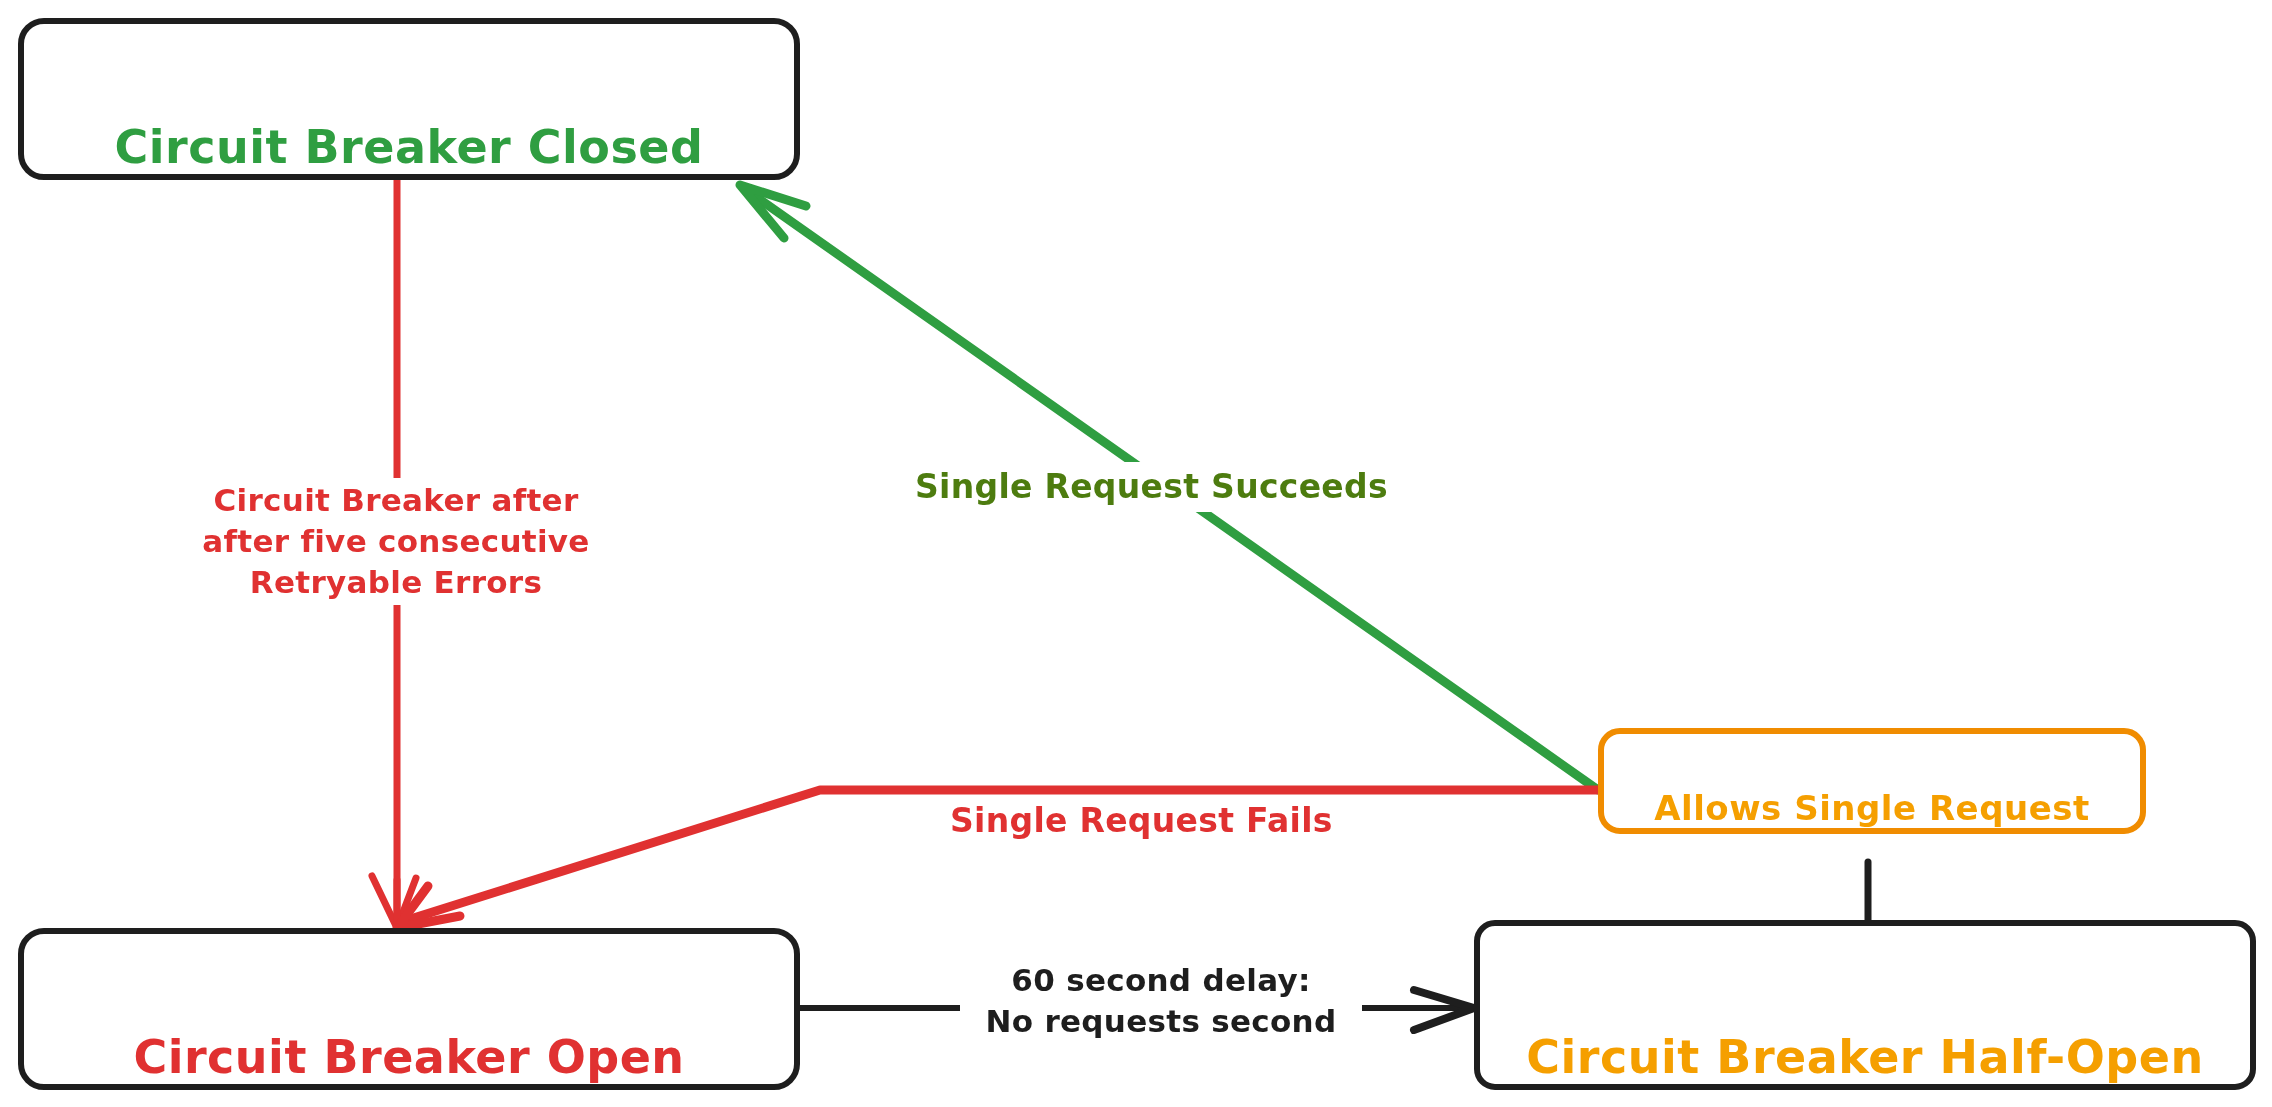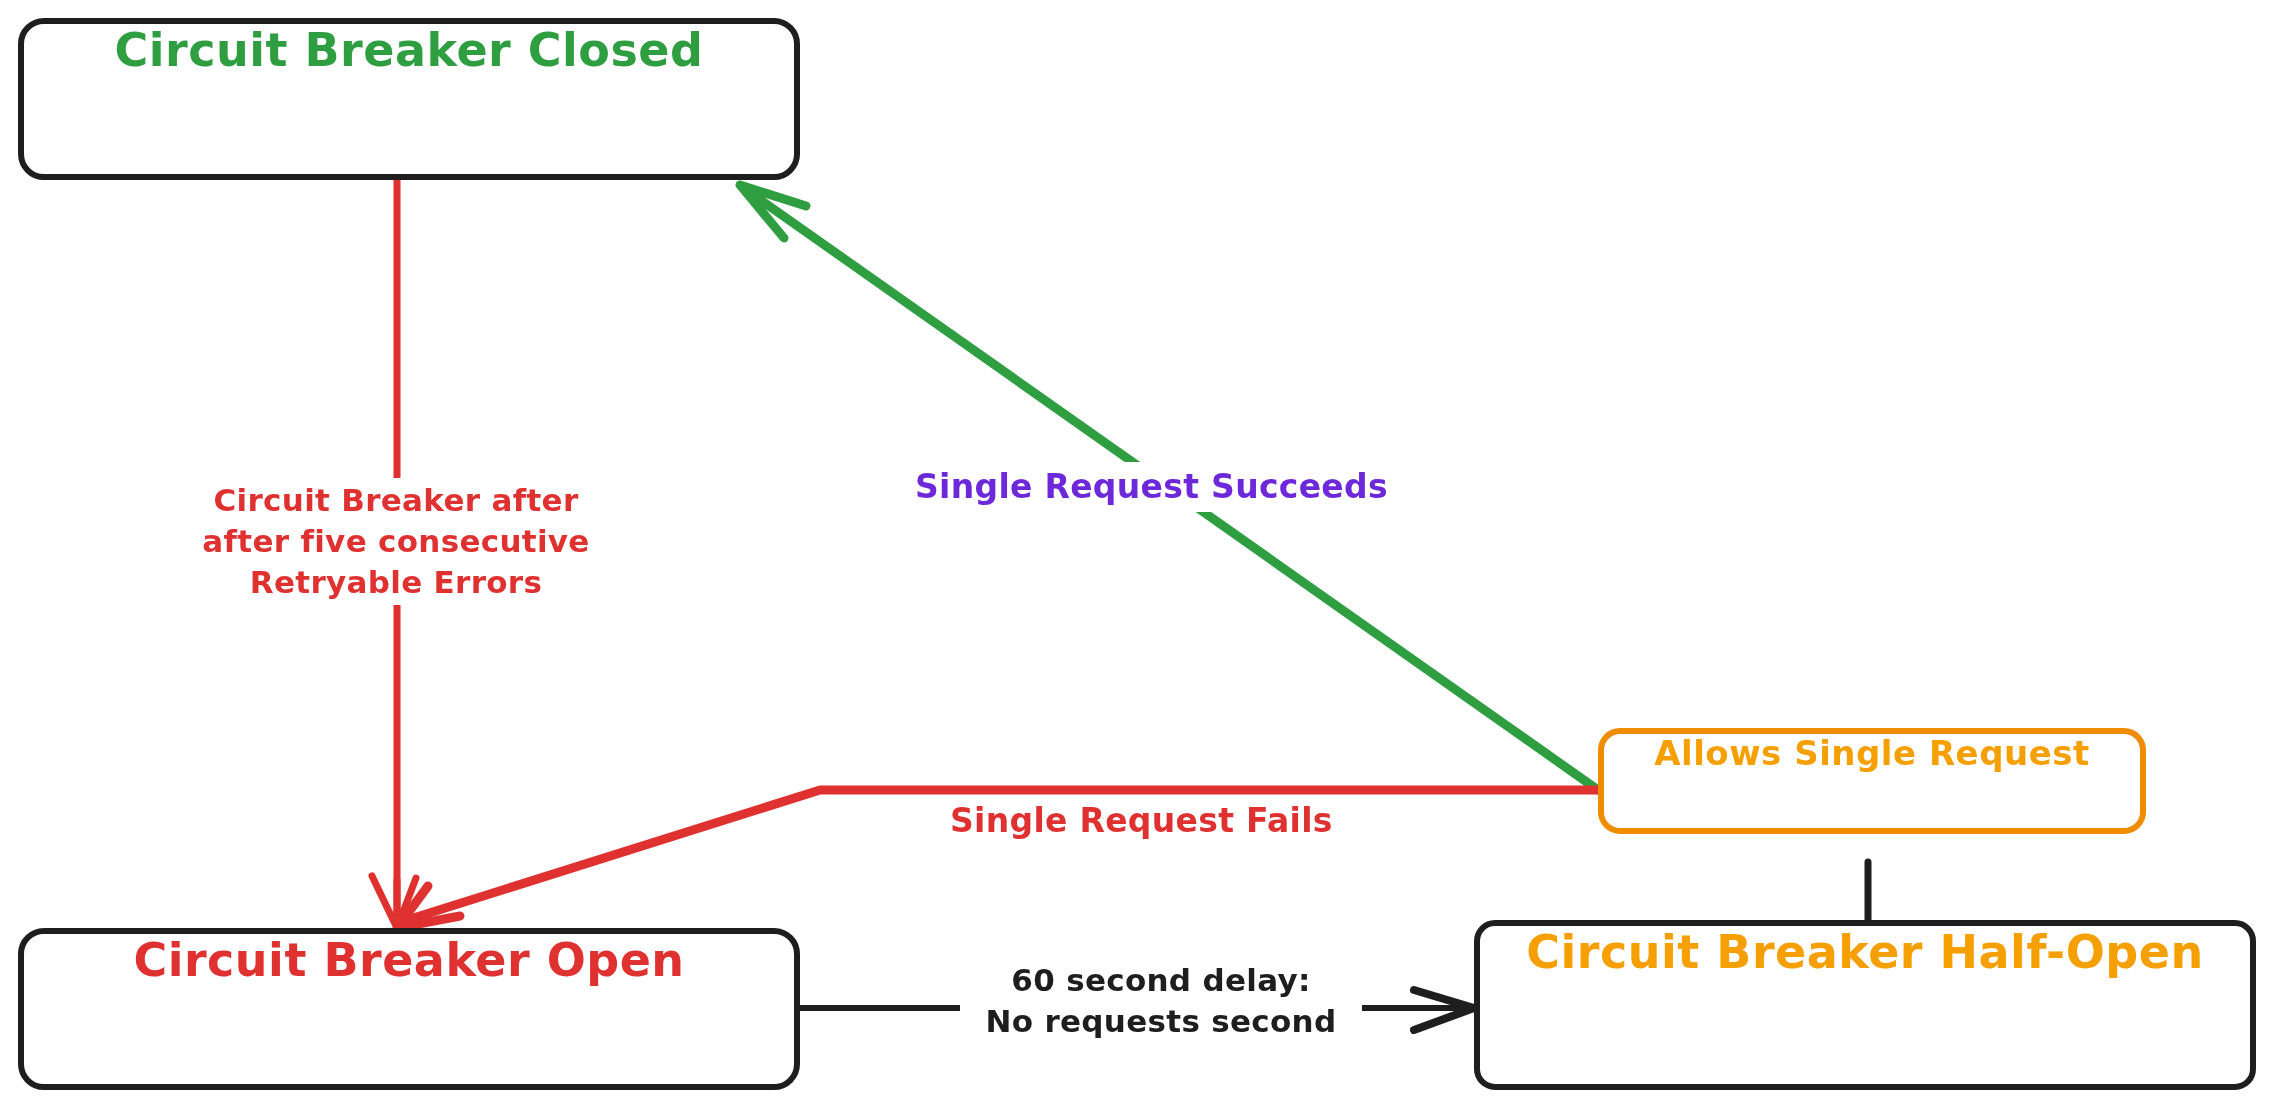--- a/index.html
+++ b/index.html
@@ -24,21 +24,21 @@
     top: 0;
     width: 2272px;
     height: 1107px;
   }
   .node {
     position: absolute;
     box-sizing: border-box;
     background: #ffffff;
     border-radius: 26px;
     display: flex;
-    align-items: flex-start;
+    align-items: flex-end;
     justify-content: center;
     text-align: center;
   }
   .node-black {
     border: 6px solid #1e1e1e;
   }
   .node-orange {
     border: 6px solid #f08c00;
     border-radius: 22px;
   }
@@ -75,21 +75,21 @@
     left: 140px;
     top: 478px;
     width: 500px;
     color: #e03131;
     font-size: 31px;
     padding: 2px 6px;
   }
   #label-succeeds {
     left: 905px;
     top: 462px;
-    color: #6d28d9;
+    color: #4d7c0f;
     font-size: 33px;
     padding: 3px 10px;
   }
   #label-fails {
     left: 938px;
     top: 760px;
     color: #e03131;
     font-size: 33px;
     padding: 3px 12px;
     margin-top: 36px;

